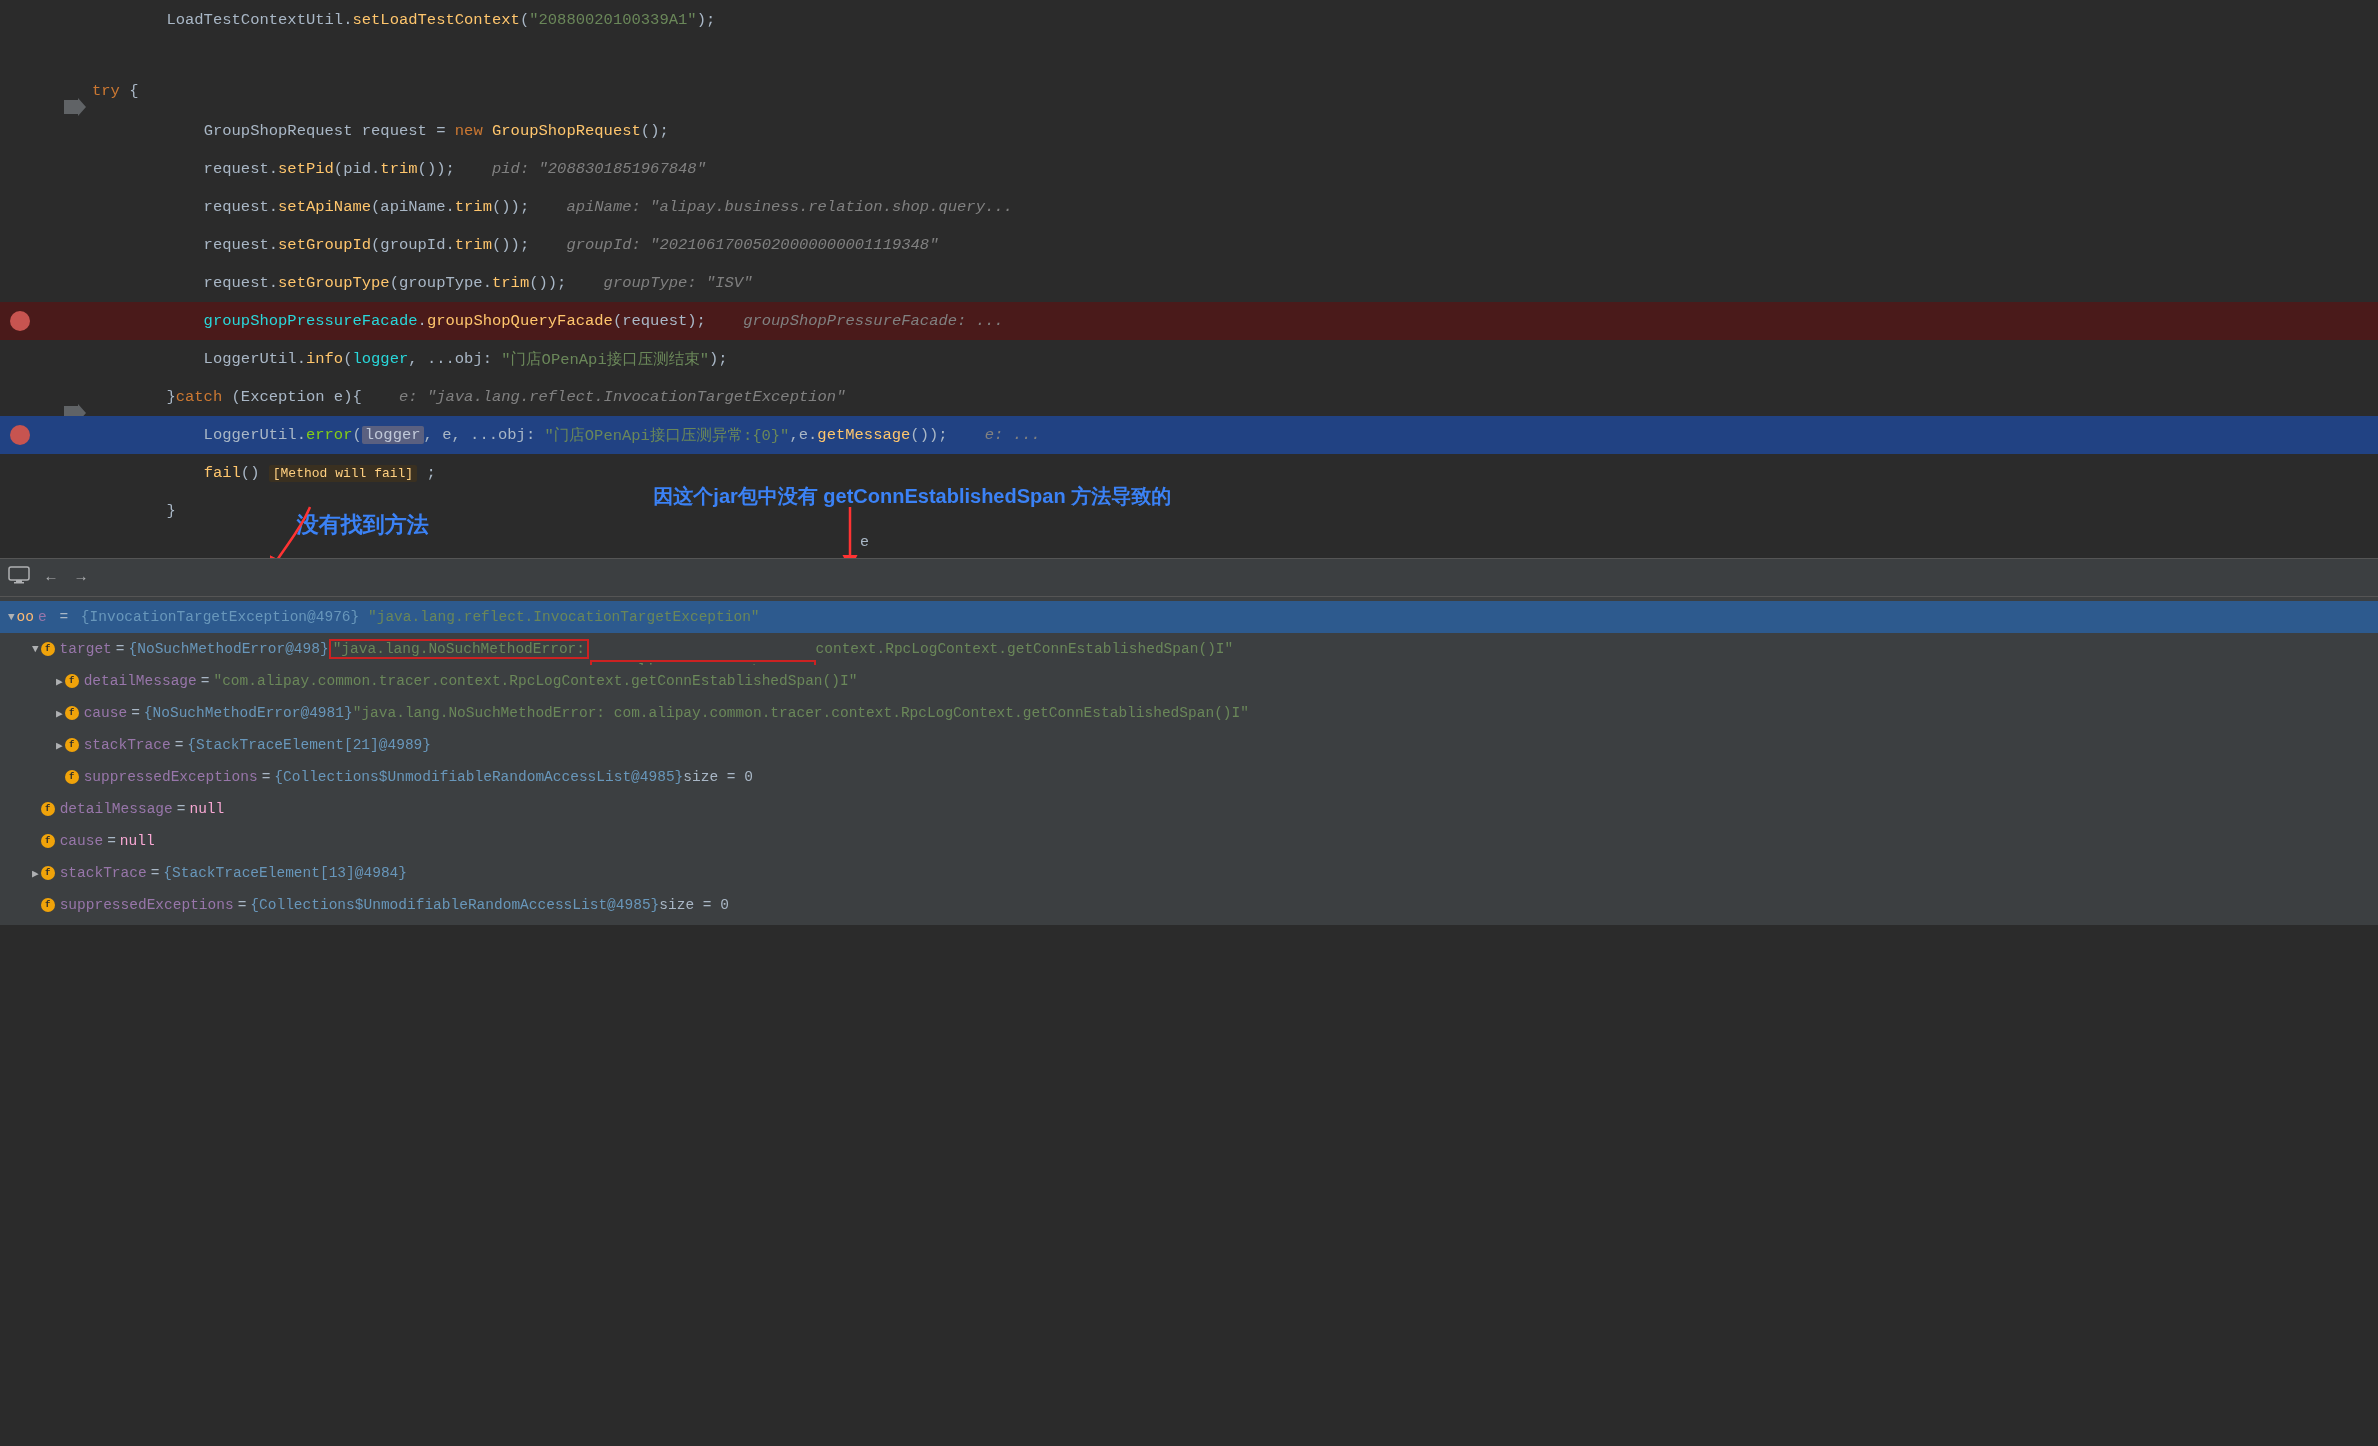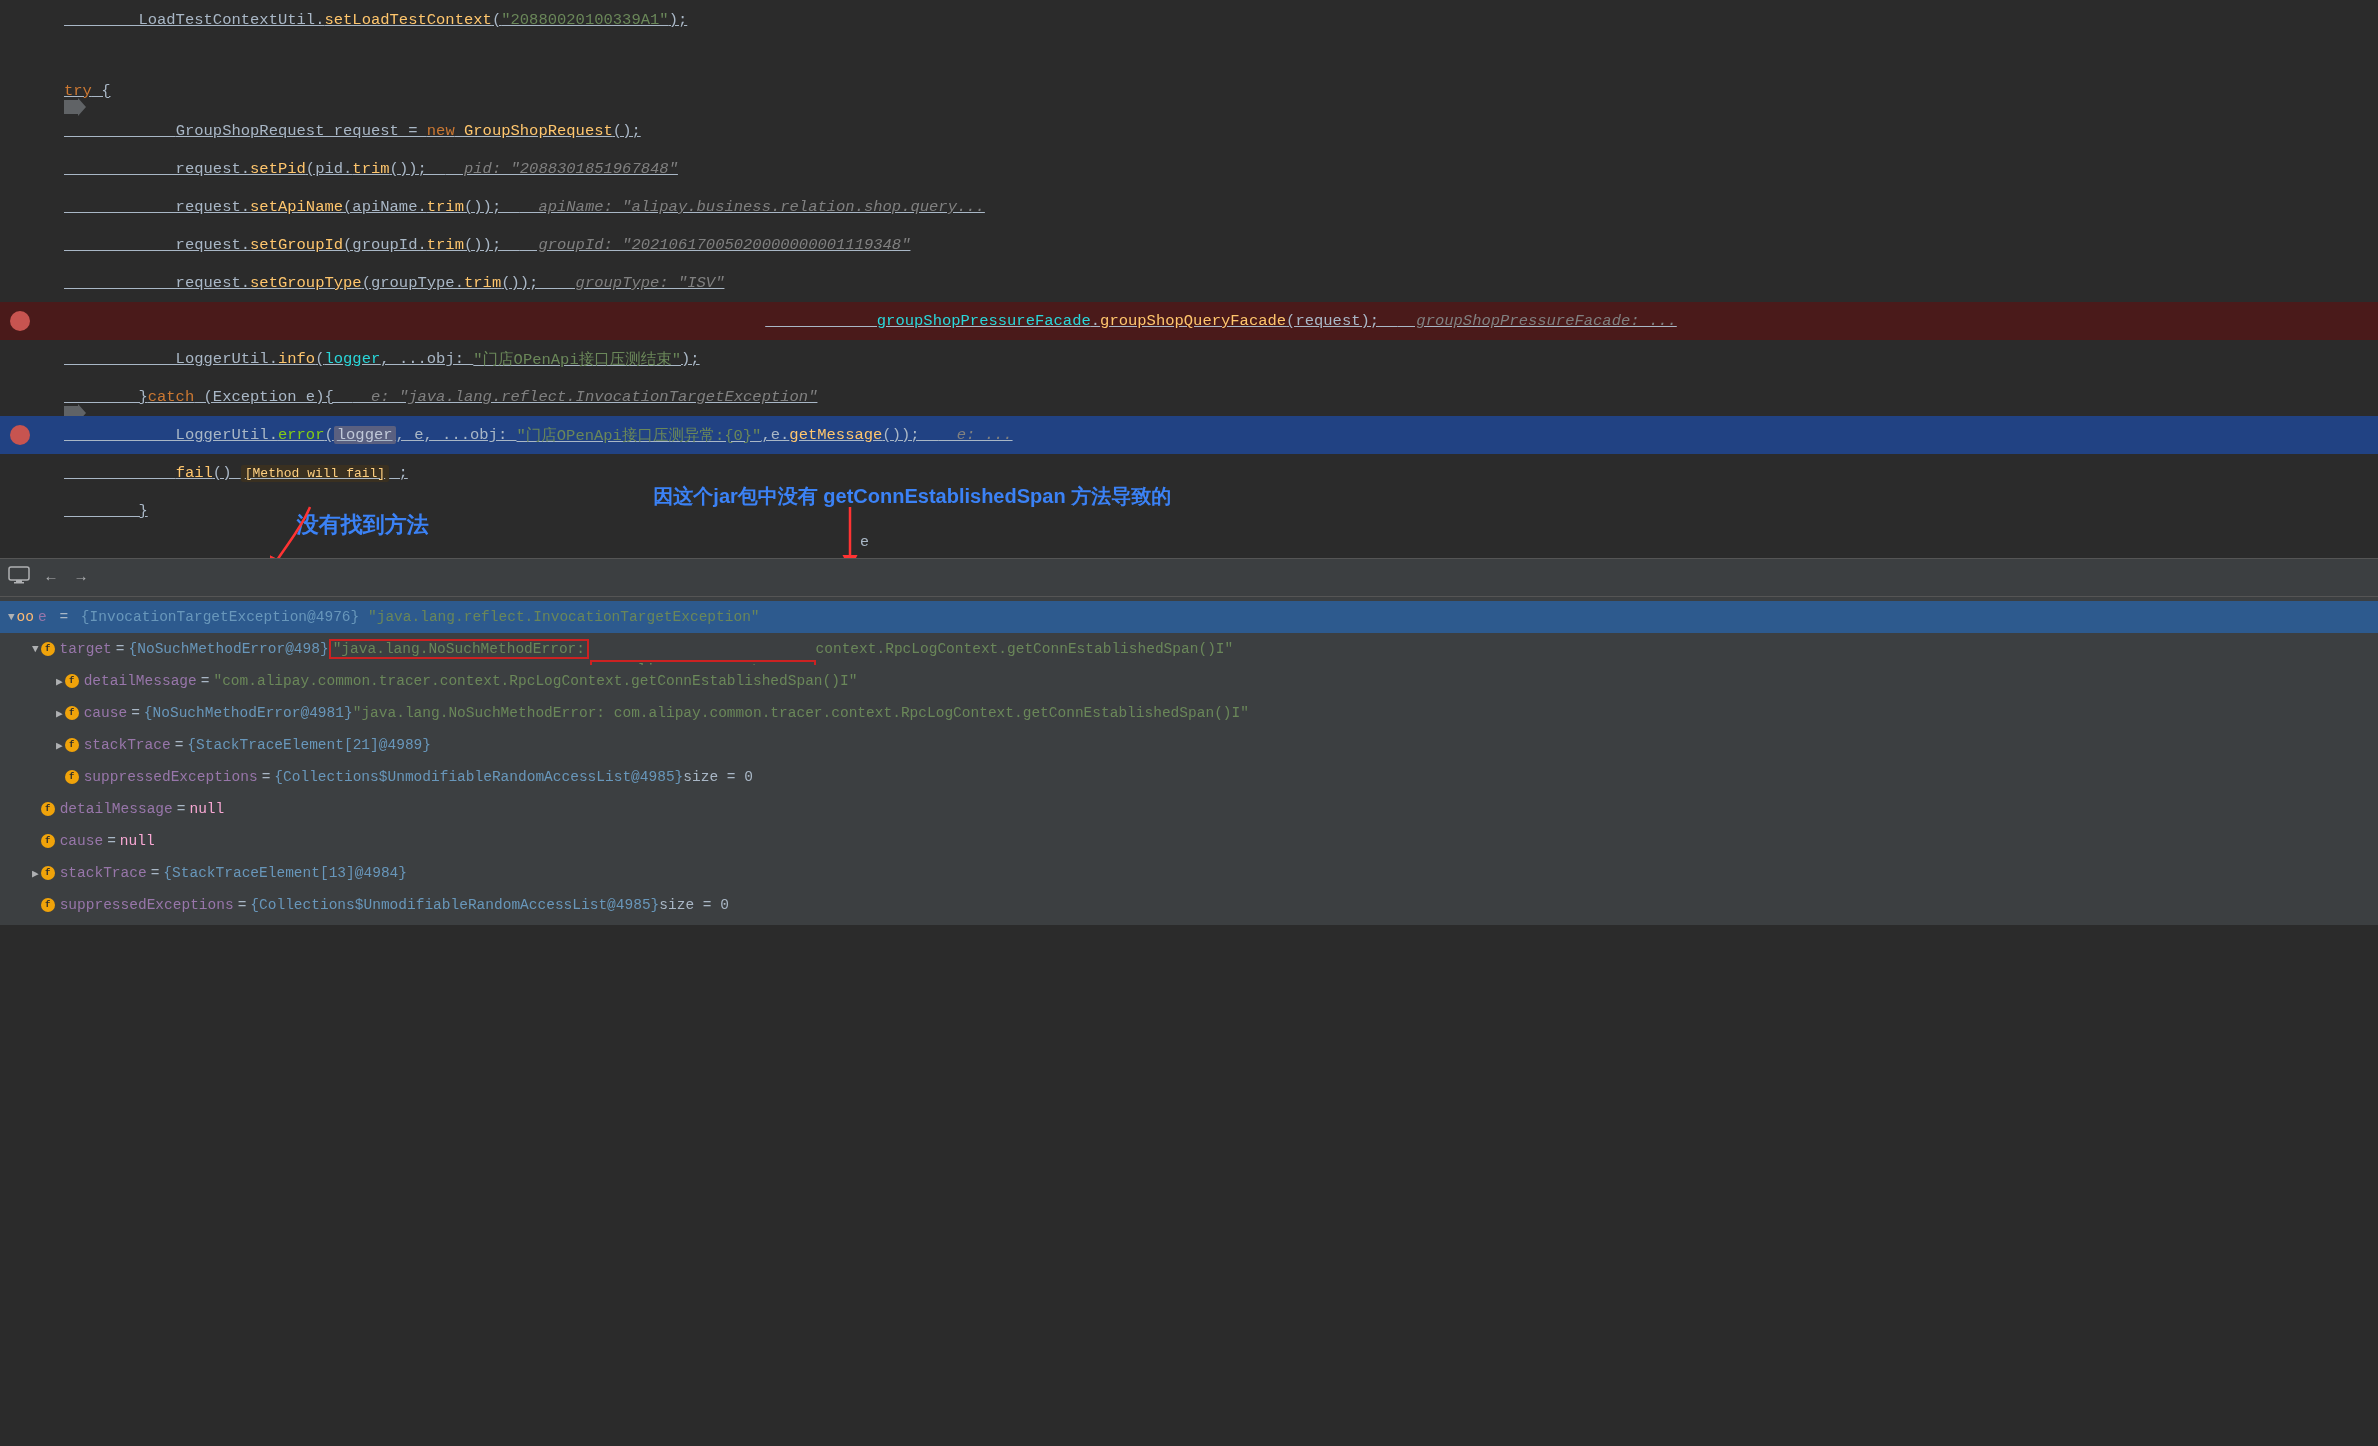--- a/index.html
+++ b/index.html
@@ -16,30 +16,28 @@
     .editor-area {
       background: #2b2b2b;
       padding: 0;
       position: relative;
     }
 
     .code-line {
       display: flex;
       align-items: center;
       height: 38px;
-      padding-left: 64px;
+      padding-left: 92px;
       position: relative;
       white-space: pre;
       font-size: 15.5px;
-      text-decoration: underline;
     }
 
     .code-line.highlighted-error {
       background: #4a1a1a;
-      justify-content: center;
     }
     .code-line.highlighted-blue {
       background: #214283;
     }
 
     .breakpoint {
       position: absolute;
       left: 16px;
       width: 18px;
       height: 18px;

